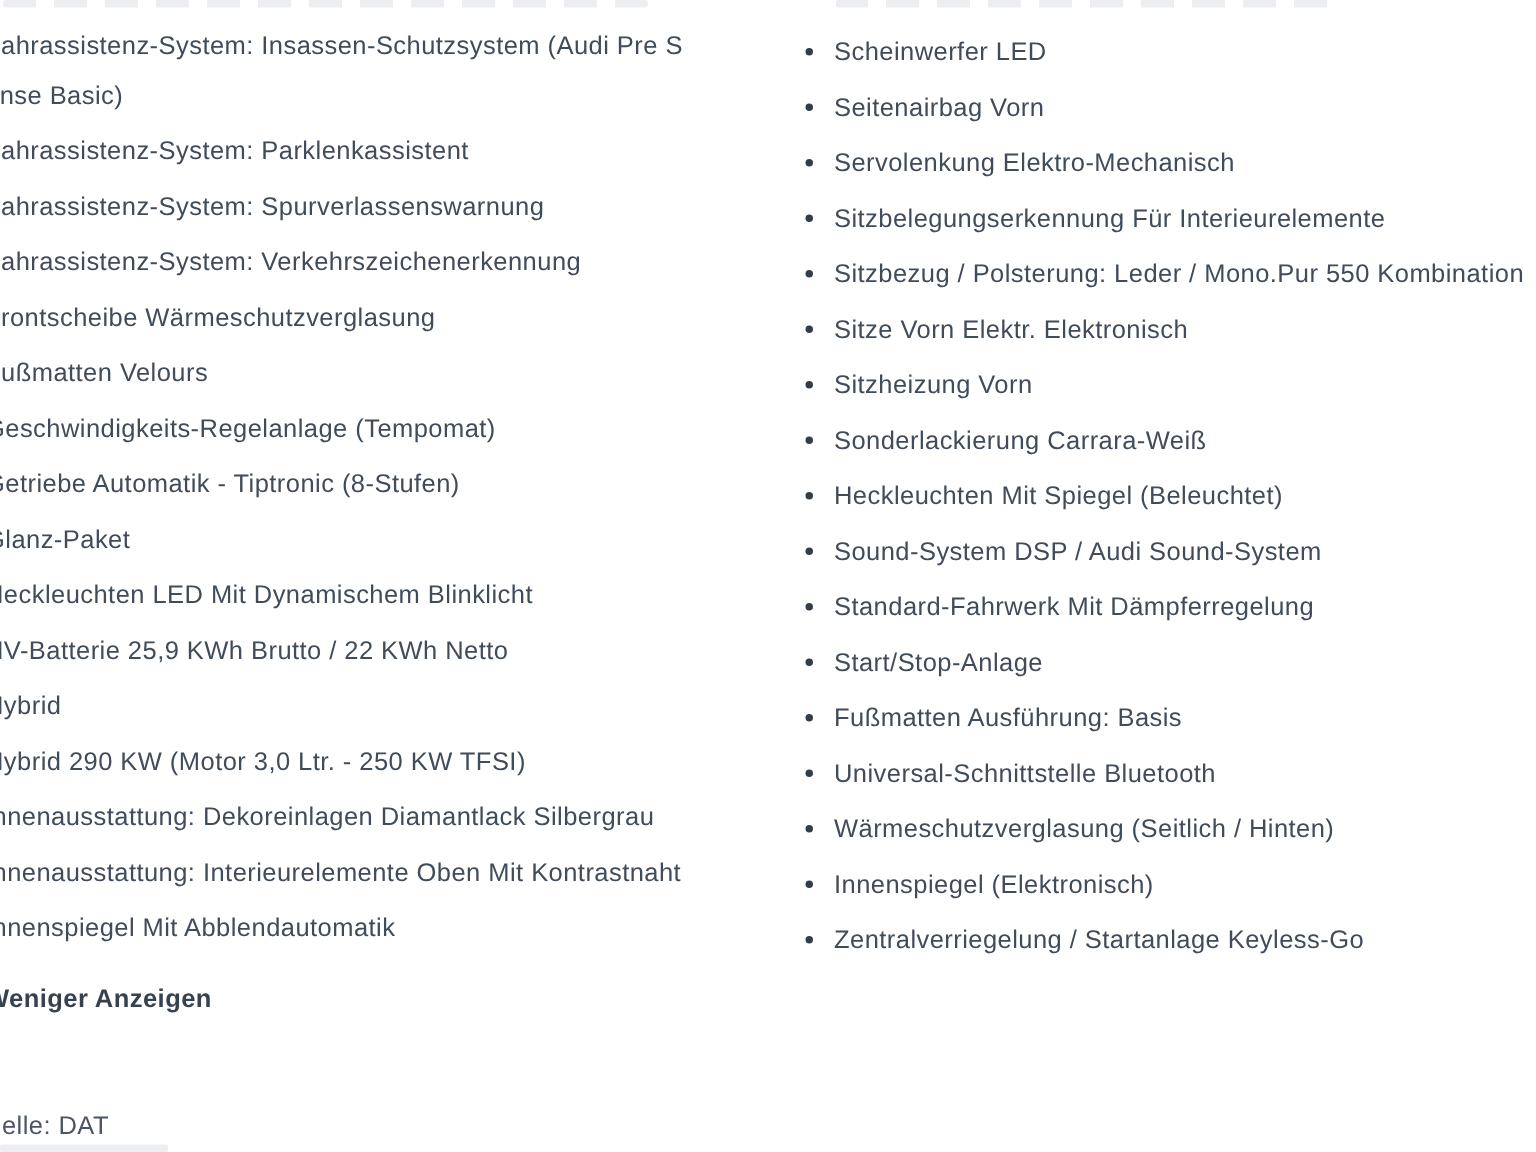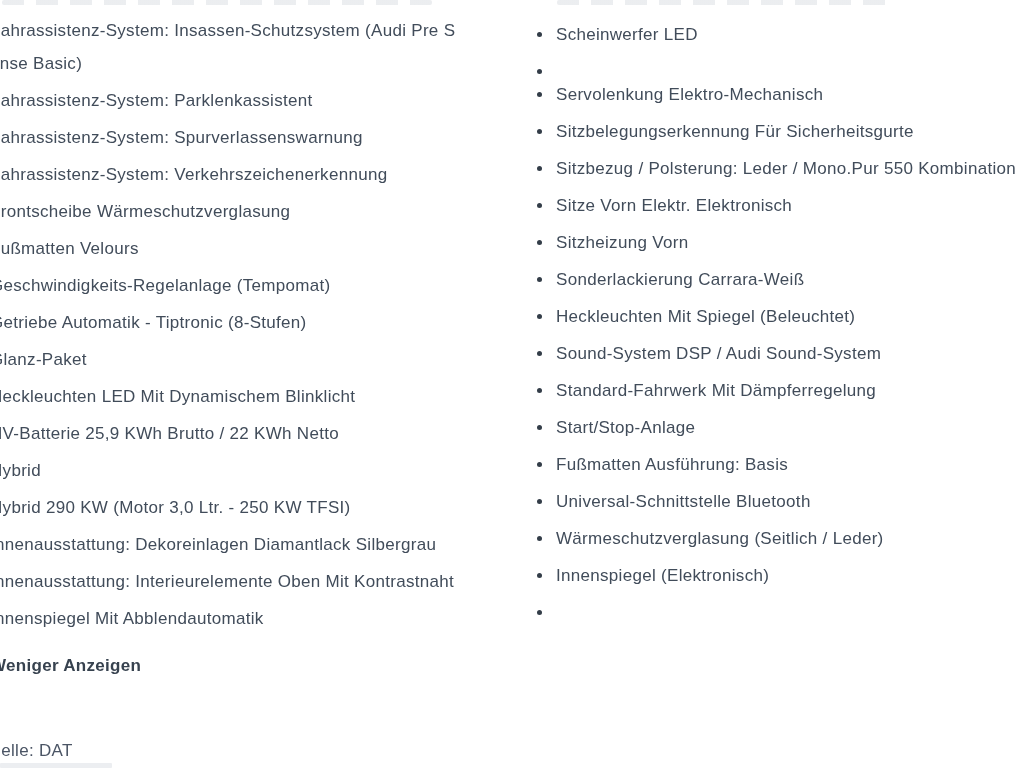--- a/index.html
+++ b/index.html
@@ -116,28 +116,29 @@
     </div>
   </div>
 
 <div class="right-col">
     <div class="r-item">
       <span class="bullet"></span>
       <span>Scheinwerfer LED</span>
     </div>
     <div class="r-item">
       <span class="bullet"></span>
+      <span>Seitenairbag Vorn</span>
     </div>
     <div class="r-item">
       <span class="bullet"></span>
       <span>Servolenkung Elektro-Mechanisch</span>
     </div>
     <div class="r-item">
       <span class="bullet"></span>
-      <span>Sitzbelegungserkennung Für Sicherheitsgurte</span>
+      <span>Sitzbelegungserkennung Für Interieurelemente</span>
     </div>
     <div class="r-item">
       <span class="bullet"></span>
       <span>Sitzbezug / Polsterung: Leder / Mono.Pur 550 Kombination</span>
     </div>
     <div class="r-item">
       <span class="bullet"></span>
       <span>Sitze Vorn Elektr. Elektronisch</span>
     </div>
     <div class="r-item">
@@ -167,26 +168,27 @@
     <div class="r-item">
       <span class="bullet"></span>
       <span>Fußmatten Ausführung: Basis</span>
     </div>
     <div class="r-item">
       <span class="bullet"></span>
       <span>Universal-Schnittstelle Bluetooth</span>
     </div>
     <div class="r-item">
       <span class="bullet"></span>
-      <span>Wärmeschutzverglasung (Seitlich / Leder)</span>
+      <span>Wärmeschutzverglasung (Seitlich / Hinten)</span>
     </div>
     <div class="r-item">
       <span class="bullet"></span>
       <span>Innenspiegel (Elektronisch)</span>
     </div>
     <div class="r-item">
       <span class="bullet"></span>
+      <span>Zentralverriegelung / Startanlage Keyless-Go</span>
     </div>
   </div>
 
 <div class="show-less">Weniger Anzeigen</div>
 
 <div class="source">Quelle: DAT</div>
 
 </body></html>

